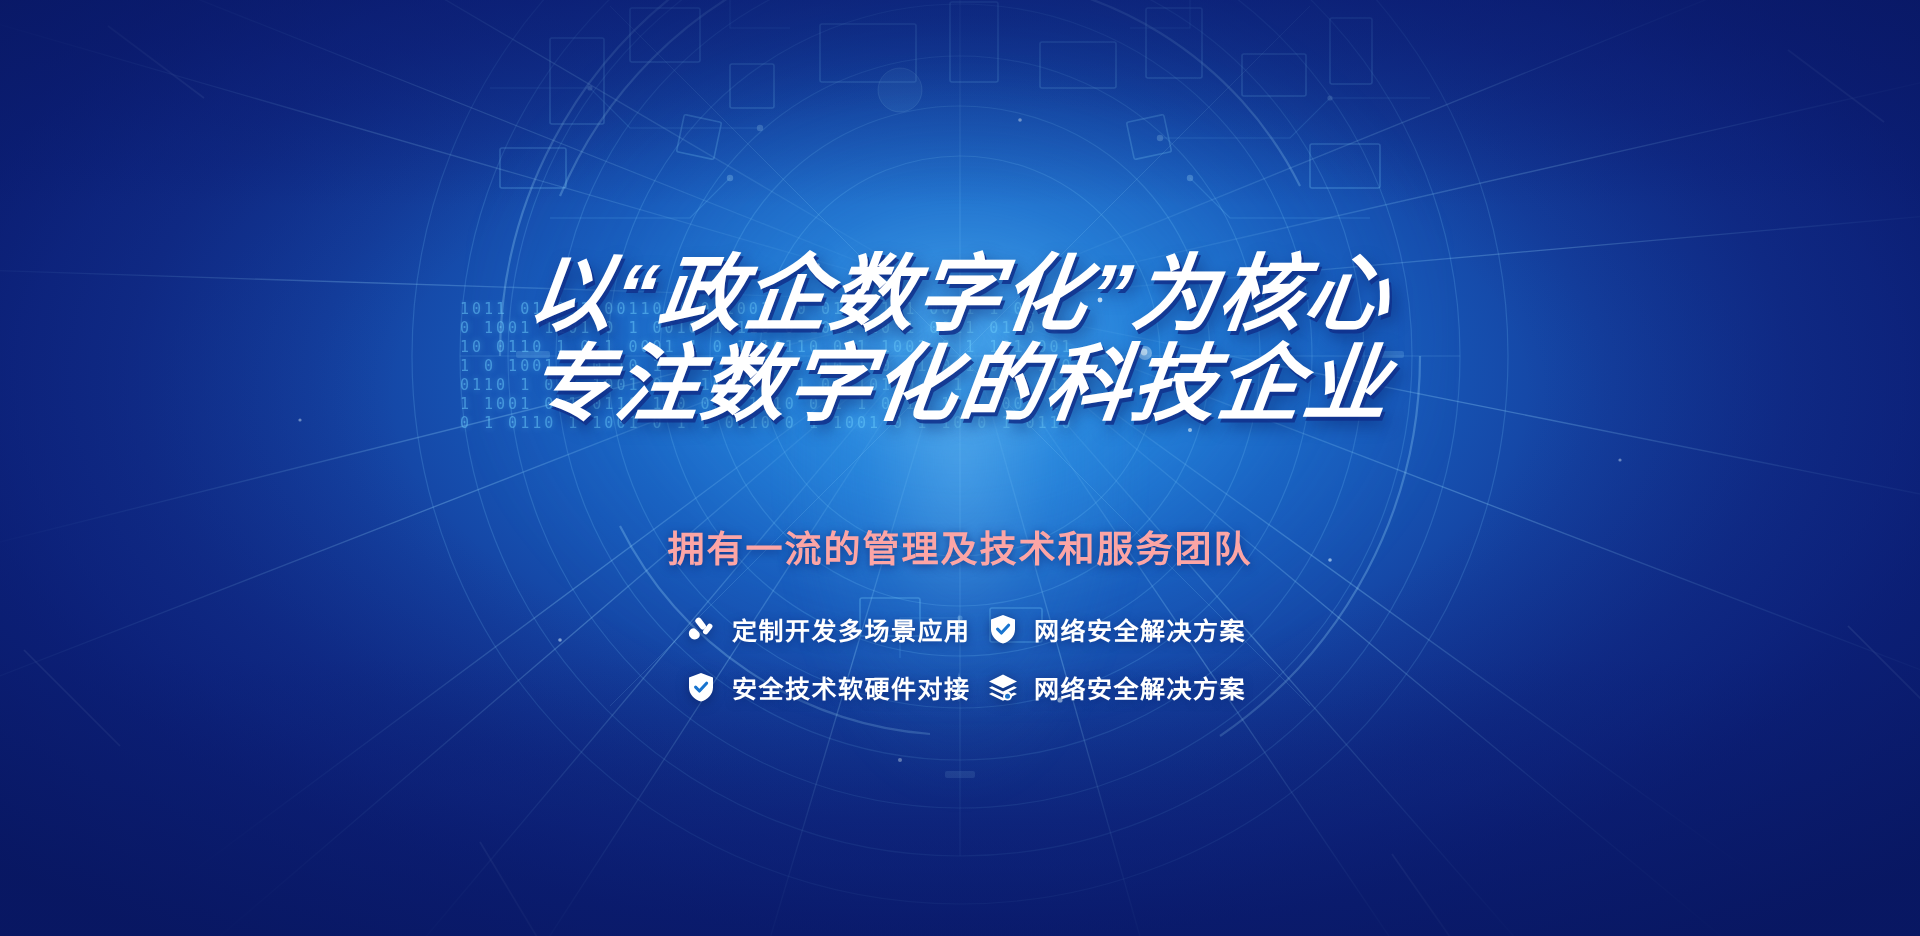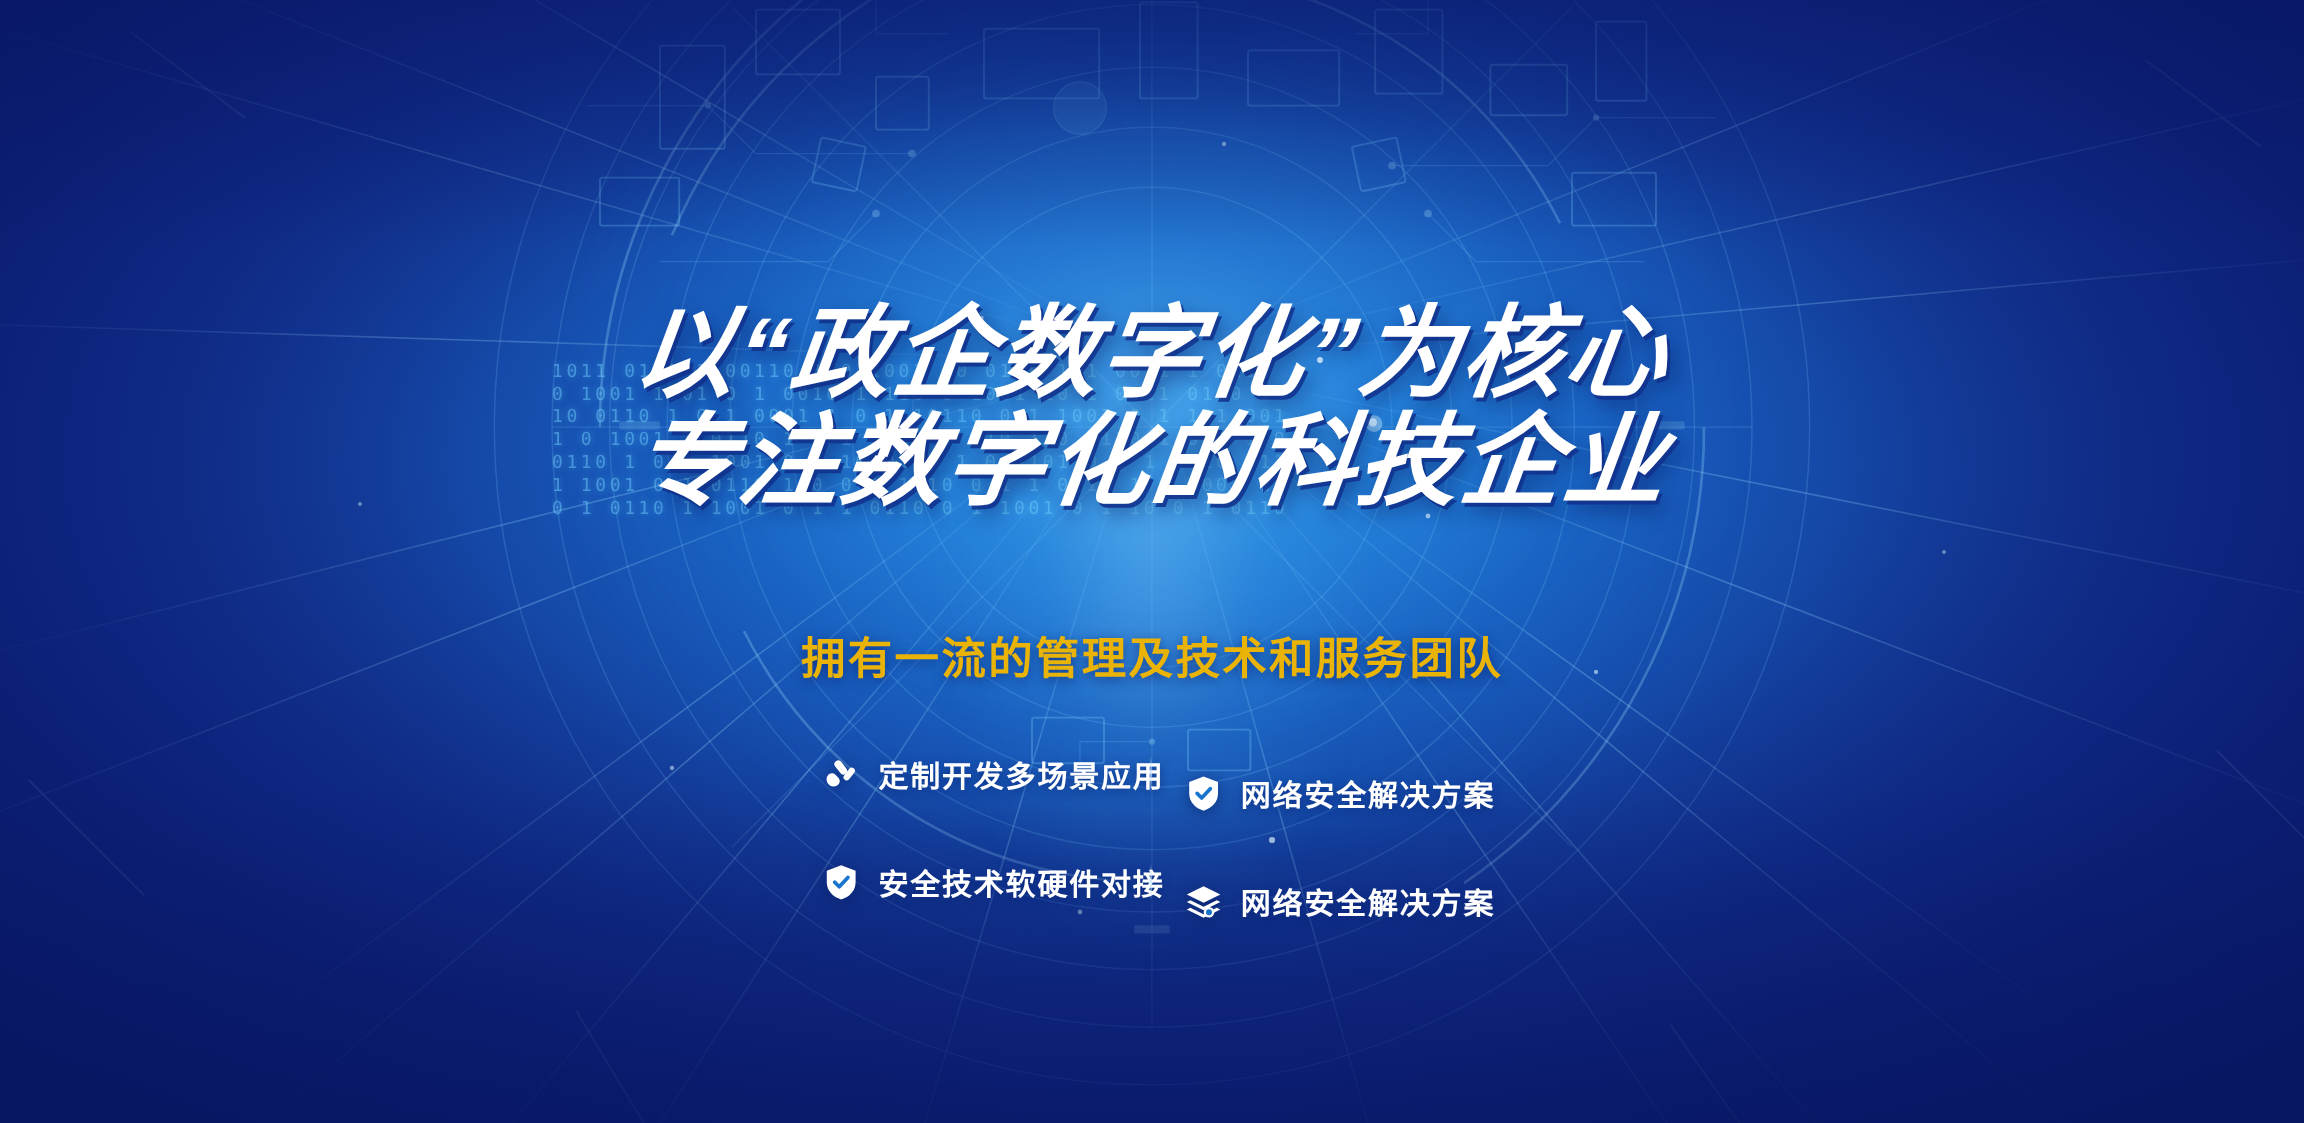--- a/index.html
+++ b/index.html
@@ -158,21 +158,21 @@
   .headline .line2 {
     display: block;
     font-size: 84px;
     transform: skewX(-7deg);
   }
 
   .subtitle {
     margin-top: 36px;
     font-size: 37px;
     font-weight: bold;
-    color: #eab308;
+    color: #fca5a5;
     letter-spacing: 2px;
     text-shadow: 0 2px 10px rgba(10,40,120,0.75);
     user-select: none;
   }
 
   .features {
     margin-top: 38px;
     display: flex;
     flex-direction: column;
     gap: 22px;
@@ -180,21 +180,21 @@
   .feature-row {
     display: flex;
     align-items: center;
   }
   .feature-item {
     display: flex;
     align-items: center;
     gap: 14px;
     width: 270px;
   }
-  .feature-item.right { width: 250px; margin-top: 32px; }
+  .feature-item.right { width: 250px; }
   .feature-icon {
     width: 34px;
     height: 34px;
     flex: 0 0 34px;
     display: flex;
     align-items: center;
     justify-content: center;
     filter: drop-shadow(0 2px 6px rgba(6,28,90,0.6));
   }
   .feature-icon svg { display: block; }

